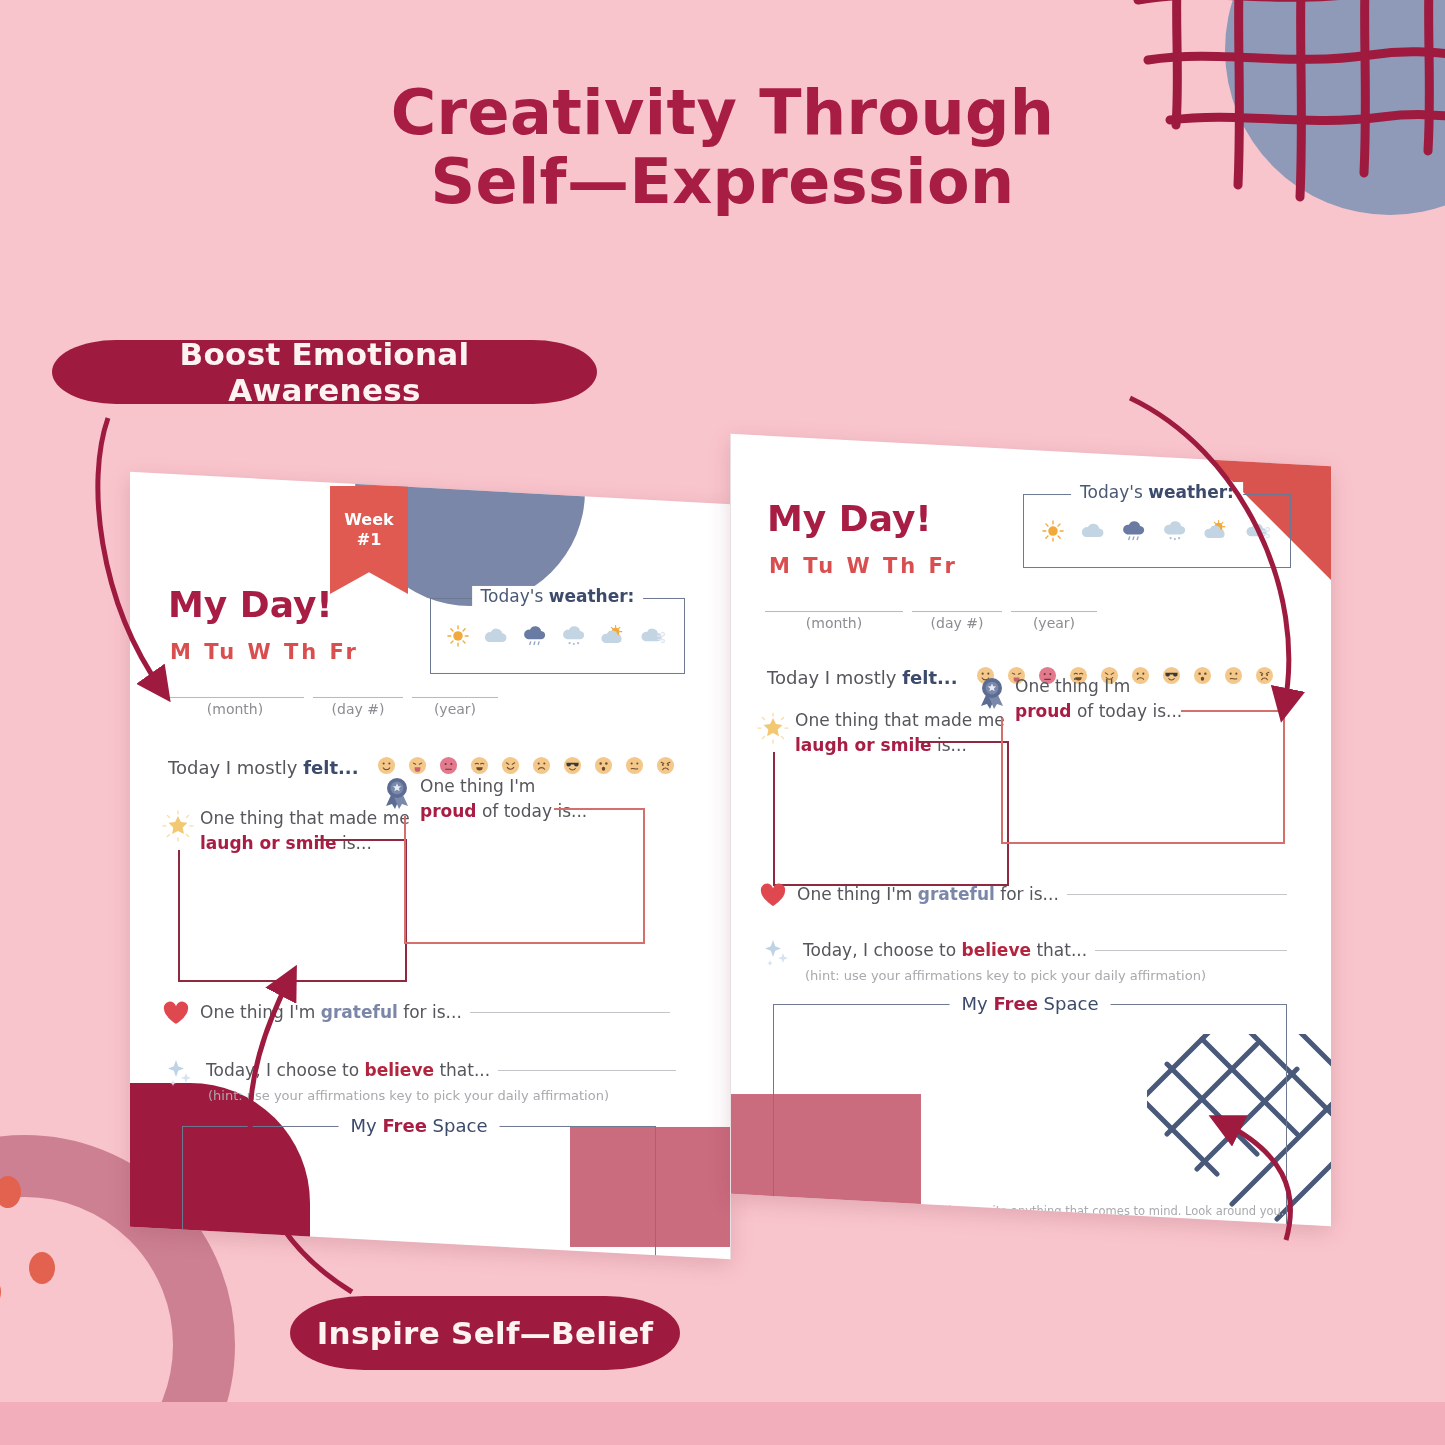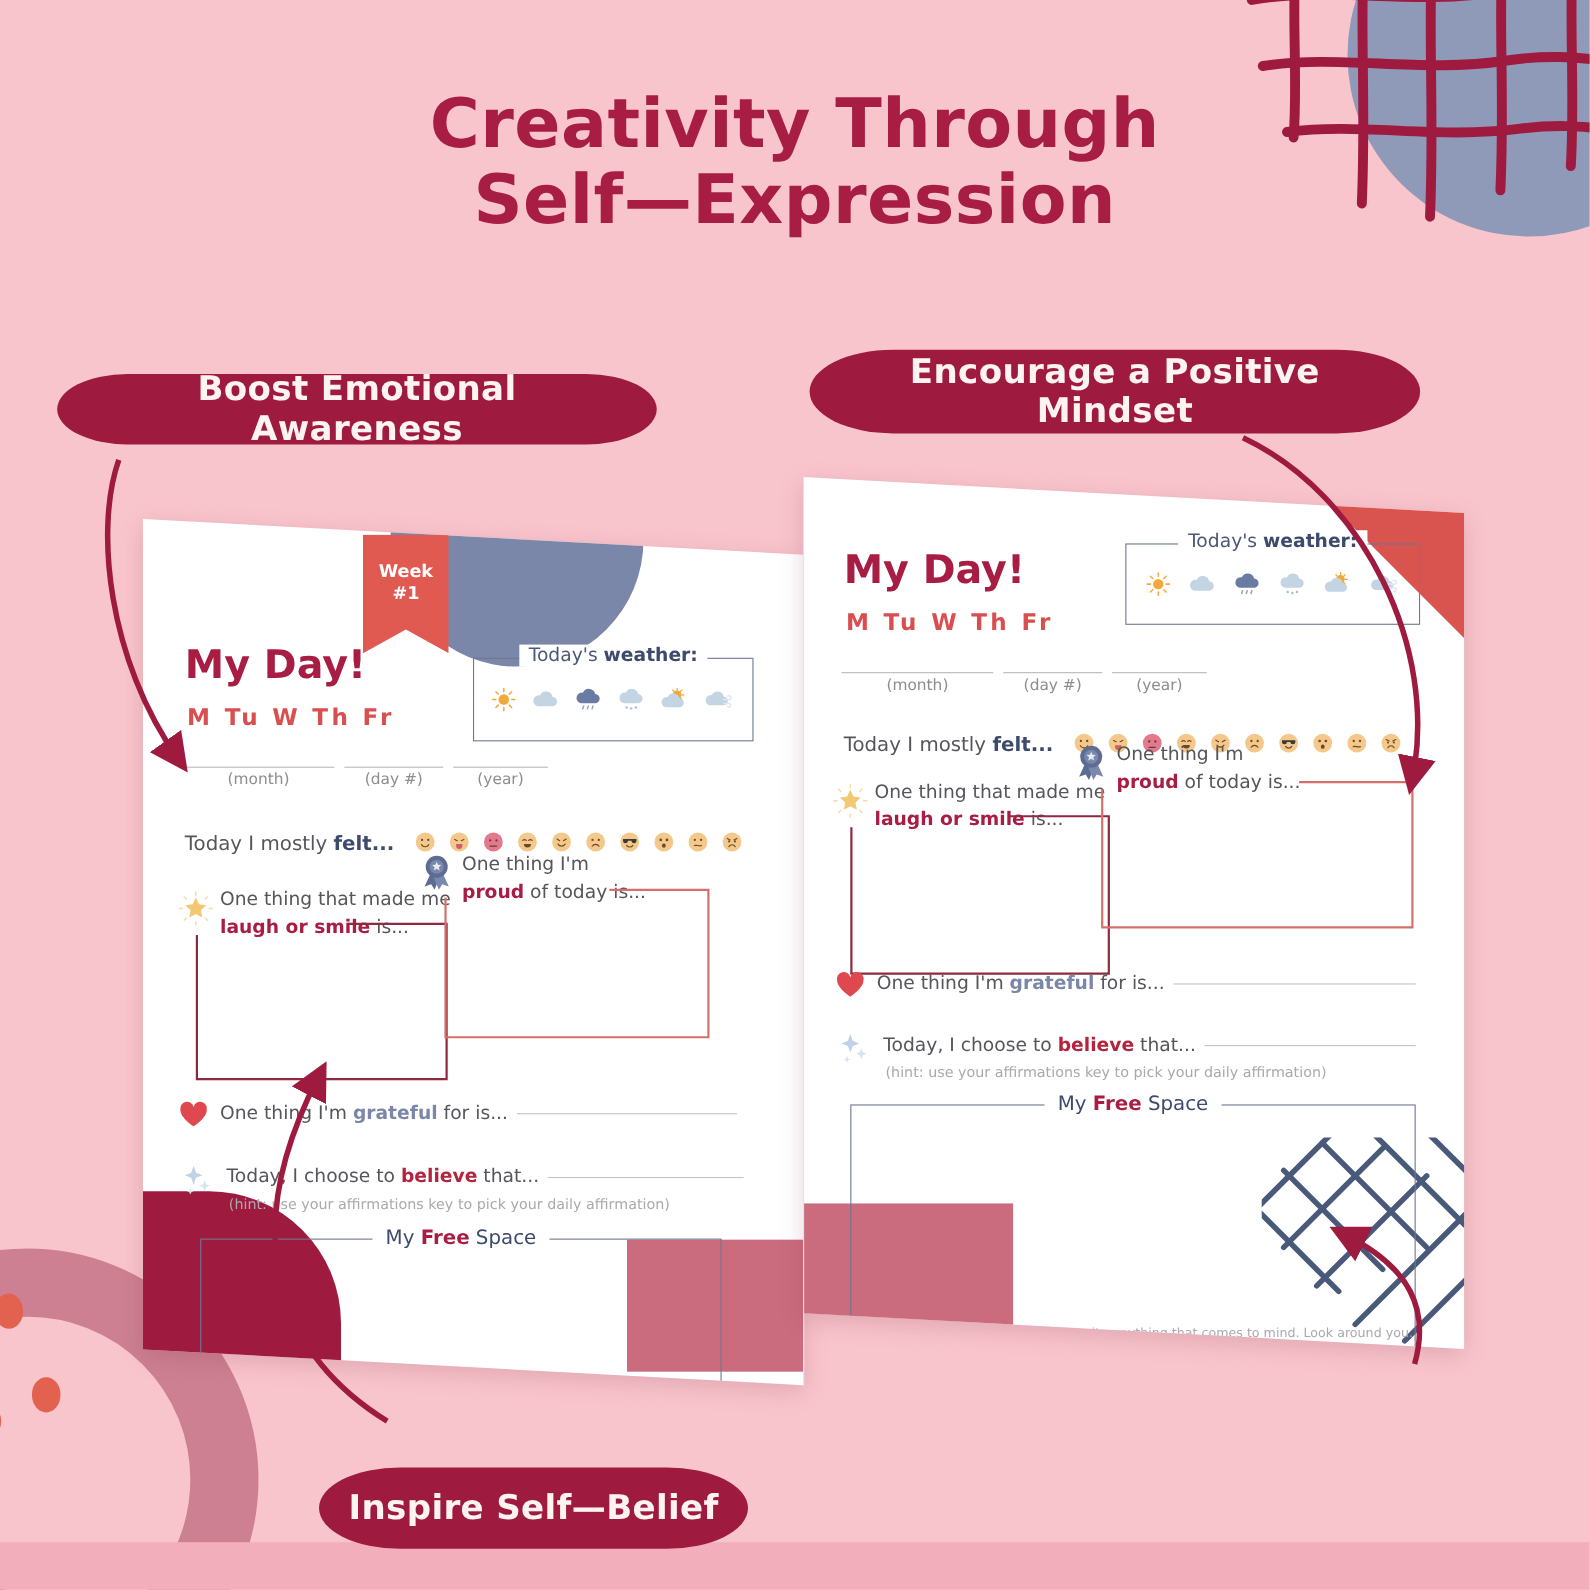--- a/index.html
+++ b/index.html
@@ -40,21 +40,21 @@
   .pill{
     position:absolute;background:#9e1b3f;color:#fdf3f1;
     font-family:"DejaVu Sans", sans-serif;font-weight:bold;
     display:flex;align-items:center;justify-content:center;text-align:center;
     border-radius:120px/60px;
     box-sizing:border-box;padding:0 26px;
     letter-spacing:.3px;
   }
   #pill-boost{left:52px;top:340px;width:545px;height:64px;font-size:31px;}
   #pill-mindset{left:736px;top:318px;width:555px;height:76px;font-size:31px;}
-  #pill-inspire{left:290px;top:1296px;width:390px;height:74px;font-size:31px;margin-top:38px;}
+  #pill-inspire{left:290px;top:1296px;width:390px;height:74px;font-size:31px;}
   #pill-spark{left:968px;top:1248px;width:315px;height:74px;font-size:31px;}
 
   .arrows{position:absolute;inset:0;pointer-events:none;}
 
   
   .book{
     position:absolute;left:120px;top:430px;width:1200px;height:830px;
   }
   .page{
     position:absolute;background:#ffffff;overflow:hidden;
@@ -590,21 +590,20 @@
               <span>Is there an object you can draw or ask questions about?)</span>
             </div>
           </div>
 
         </div>
       </div>
     </div>
   </div>
 
   <div class="pill" id="pill-boost">Boost Emotional Awareness</div>
-  <div class="pill" id="pill-mindset">Encourage a Positive Mindset</div>
   <div class="pill" id="pill-inspire">Inspire Self—Belief</div>
 
   <svg class="arrows" viewBox="0 0 1445 1445">
     <defs>
       <marker id="ah" markerWidth="7" markerHeight="7" refX="4" refY="3.5" orient="auto">
         <path d="M0,0 L7,3.5 L0,7 z" fill="#9e1b3f"></path>
       </marker>
     </defs>
     <g stroke="#9e1b3f" stroke-width="5" fill="none" marker-end="url(#ah)">
       <path d="M108,418 C86,480 98,600 162,690"></path>

